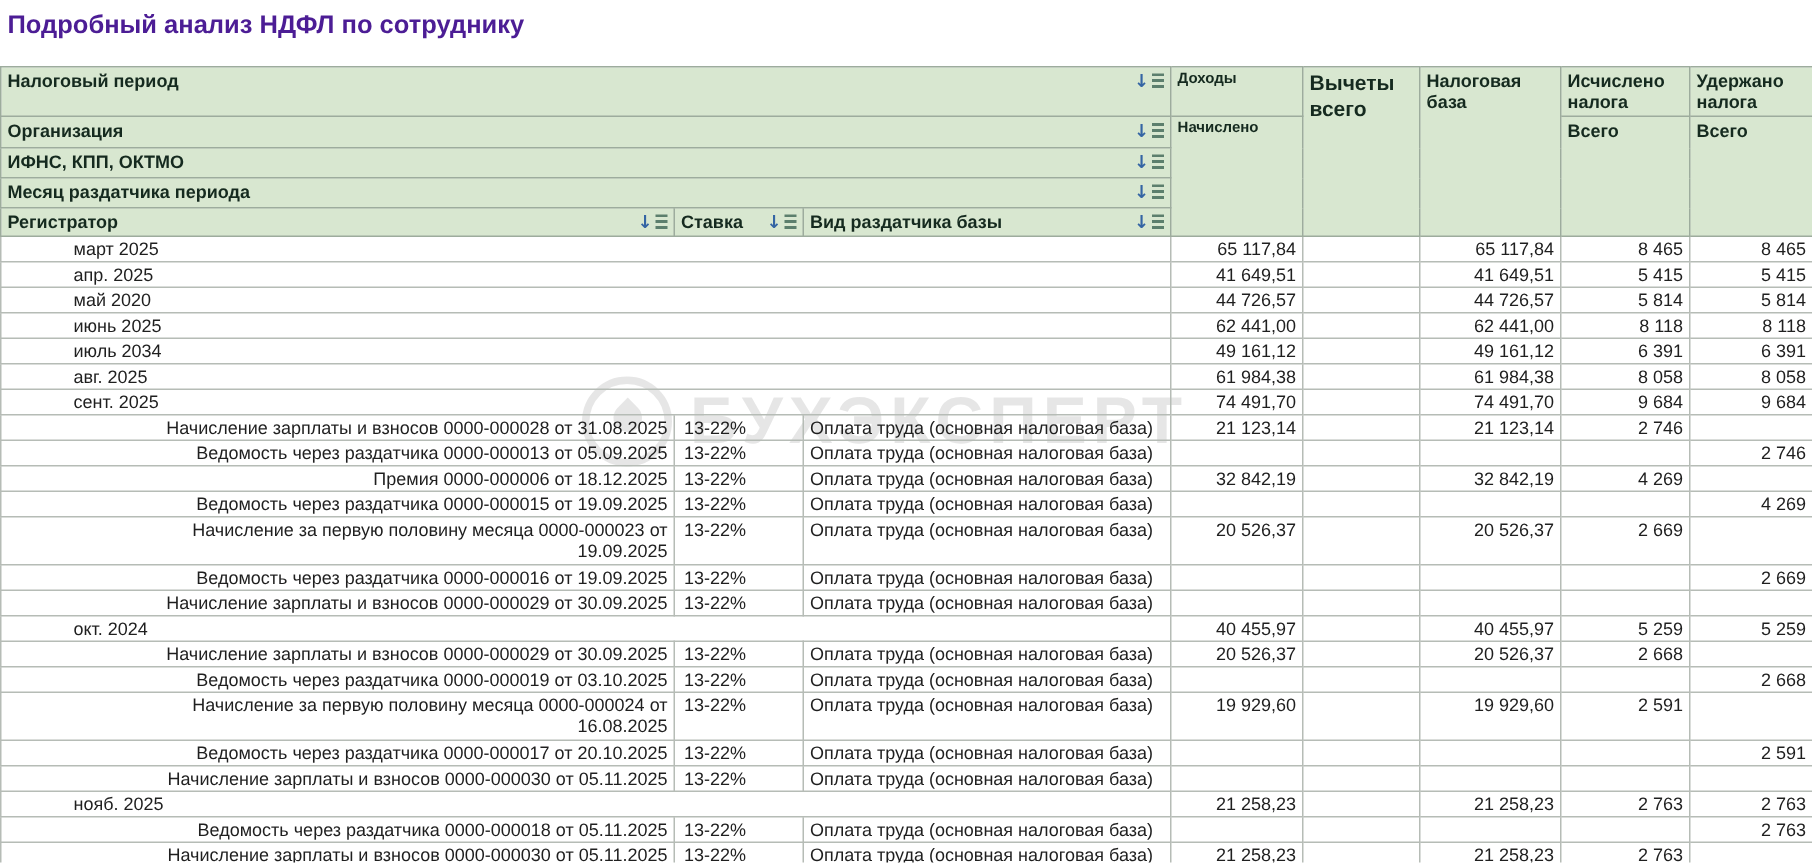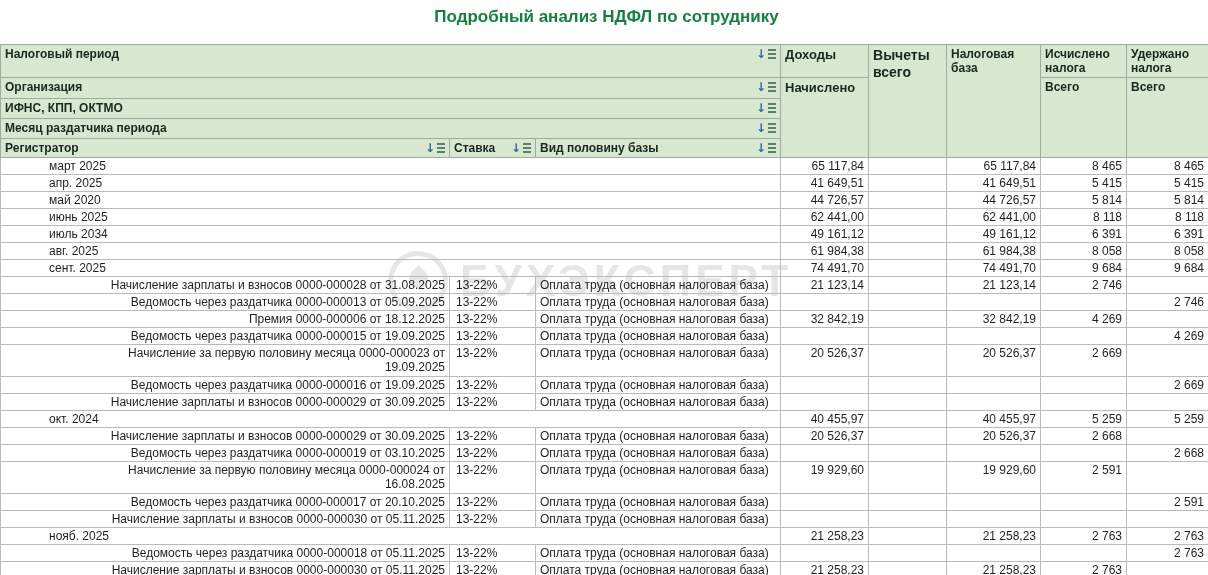--- a/index.html
+++ b/index.html
@@ -1,39 +1,39 @@
 <!DOCTYPE html>
 <html><head>
 <meta charset="utf-8">
 <style>
   * { box-sizing: border-box; margin: 0; padding: 0; }
   html, body { width: 1208px; height: 575px; background: #ffffff; overflow: hidden;
     font-family: "Liberation Sans", sans-serif; position: relative; }
 
-  .page-title { font-size: 17px; font-weight: bold; color: #15803d; margin: 7px 0 0 5px; text-align: center; }
+  .page-title { font-size: 17px; font-weight: bold; color: #4c1d95; margin: 7px 0 0 5px; }
 
   .report-wrap { position: relative; margin-top: 17px; }
 
   
   .watermark { position: absolute; left: 388px; top: 201px; height: 72px;
     display: flex; align-items: center; gap: 12px; opacity: 0.17; z-index: 0;
     pointer-events: none; }
   .wm-logo { width: 60px; height: 60px; border: 5px solid #6f6f6f; border-radius: 50%;
     position: relative; flex: none; }
   .wm-drop { position: absolute; left: 16px; top: 13px; width: 19px; height: 19px;
     background: #6f6f6f; border-radius: 0 50% 50% 50%; transform: rotate(45deg); }
   .wm-text { font-size: 44px; font-weight: bold; color: #6f6f6f; letter-spacing: 4px;
     white-space: nowrap; }
 
   table.report { border-collapse: collapse; table-layout: fixed; width: 1208px;
     position: relative; z-index: 1; }
 
   thead td { background: #d8e7d0; border: 1px solid #9dac9d; font-weight: bold;
     font-size: 12px; color: #152a1f; padding: 2px 4px; vertical-align: top; }
-  thead td.hd-income { font-size: 13px; }
+  thead td.hd-income { font-size: 10px; }
   thead td.hd-big { font-size: 14px; line-height: 17px; }
   tr.hr1 { height: 31px; } tr.hr2 { height: 21px; } tr.hr3 { height: 20px; }
   tr.hr4 { height: 20px; } tr.hr5 { height: 19px; }
 
   tbody td { border: 1px solid #b6bcb6; font-size: 12px; color: #1f1f1f;
     padding: 1px 4px; vertical-align: top; line-height: 14px; background: transparent; }
   tbody tr { height: 16px; padding-left: 44px; }
   tbody tr.h2 { height: 32px; }
   td.num { text-align: right; white-space: nowrap; }
   td.month-lbl { padding-left: 48px; }
@@ -130,21 +130,21 @@
               <span class="sort-arrow">↓</span>
               <span class="sort-bars"></span>
             </span>
           <span>Ставка</span>
         </td>
         <td>
           <span class="sort-icon">
               <span class="sort-arrow">↓</span>
               <span class="sort-bars"></span>
             </span>
-          <span>Вид половину базы</span>
+          <span>Вид раздатчика базы</span>
         </td>
       </tr>
     </thead>
     <tbody id="rows">
         <tr>
           <td class="lbl month-lbl" colspan="3">март 2025</td>
           <td class="num">65 117,84</td>
           <td class="num"></td>
           <td class="num">65 117,84</td>
           <td class="num">8 465</td>

